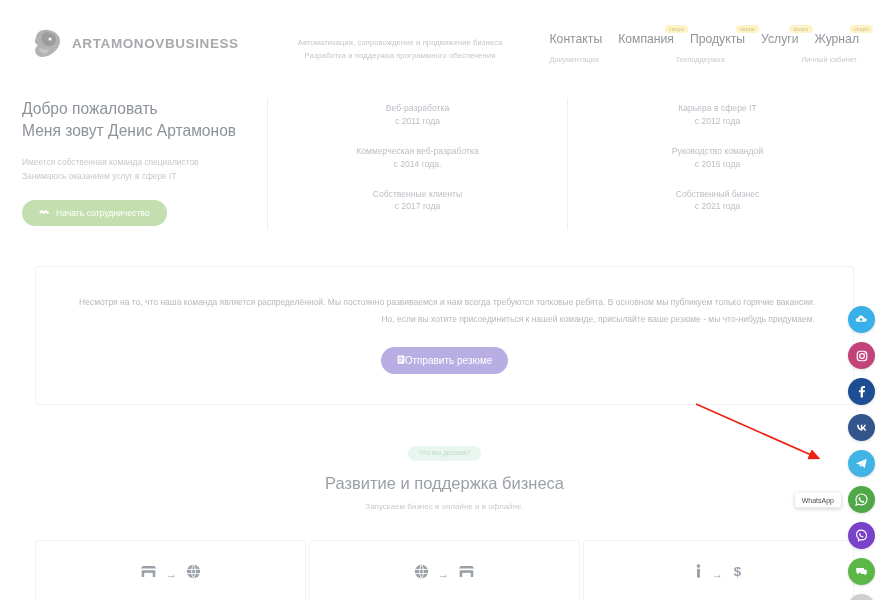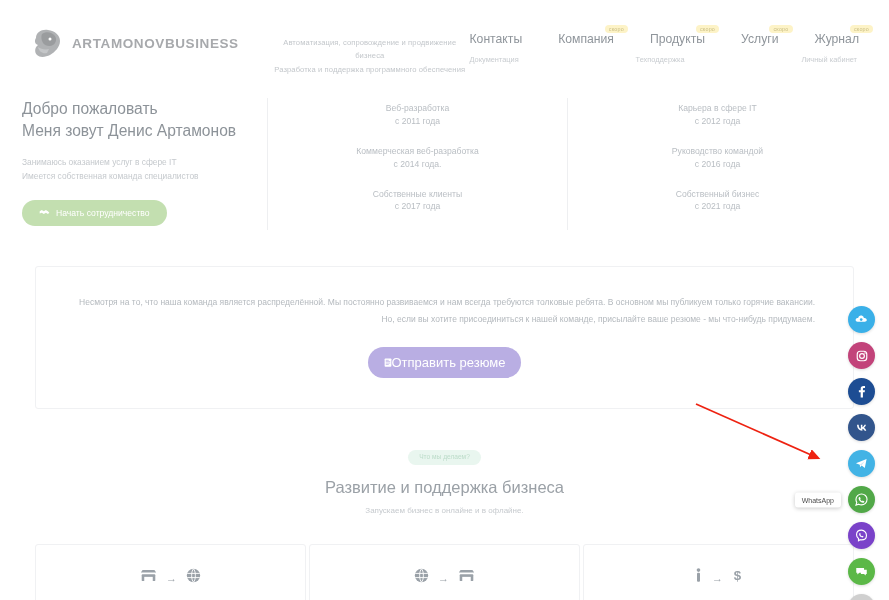--- a/index.html
+++ b/index.html
@@ -73,21 +73,21 @@
   }
 
   .nav-wrap {
     margin-left: auto;
     padding-top: 4px;
   }
 
   .nav-main {
     display: flex;
     align-items: flex-start;
-    gap: 36px;
+    gap: 16px;
   }
 
   .nav-item {
     position: relative;
     font-size: 12.2px;
     color: #8f959b;
     white-space: nowrap;
     padding-bottom: 2px;
     cursor: pointer;
   }
@@ -162,21 +162,21 @@
   }
 
   .btn-purple {
     display: inline-flex;
     align-items: center;
     background: #b9aee3;
     color: #ffffff;
     border: none;
     border-radius: 20px;
     padding: 8px 16px;
-    font-size: 13px;
+    font-size: 10px;
     font-family: inherit;
     cursor: pointer;
   }
 
   .hero-col {
     flex: 1;
     padding-top: 4px;
   }
 
   .hero-col.mid { border-left: 1px solid #eeeff1; }
@@ -391,22 +391,22 @@
   </div>
 
   <div class="hero">
 
     <div class="hero-left">
       <h1 class="hero-title">
         <span>Добро пожаловать</span><br>
         <span>Меня зовут Денис Артамонов</span>
       </h1>
       <div class="hero-sub">
+        <div>Имеется собственная команда специалистов</div>
         <div>Занимаюсь оказанием услуг в сфере IT</div>
-        <div>Имеется собственная команда специалистов</div>
       </div>
       <button class="btn-green">
         <span>
           <svg viewBox="0 0 16 10" width="11" height="8">
             <path d="M1 4 L4 2 L7 4 L10 2 L13 4 L15 6 L13 8 L10 6 L7 8 L4 6 L1 7 Z" fill="#ffffff"></path>
           </svg>
         </span>
         <span>Начать сотрудничество</span>
       </button>
     </div>

